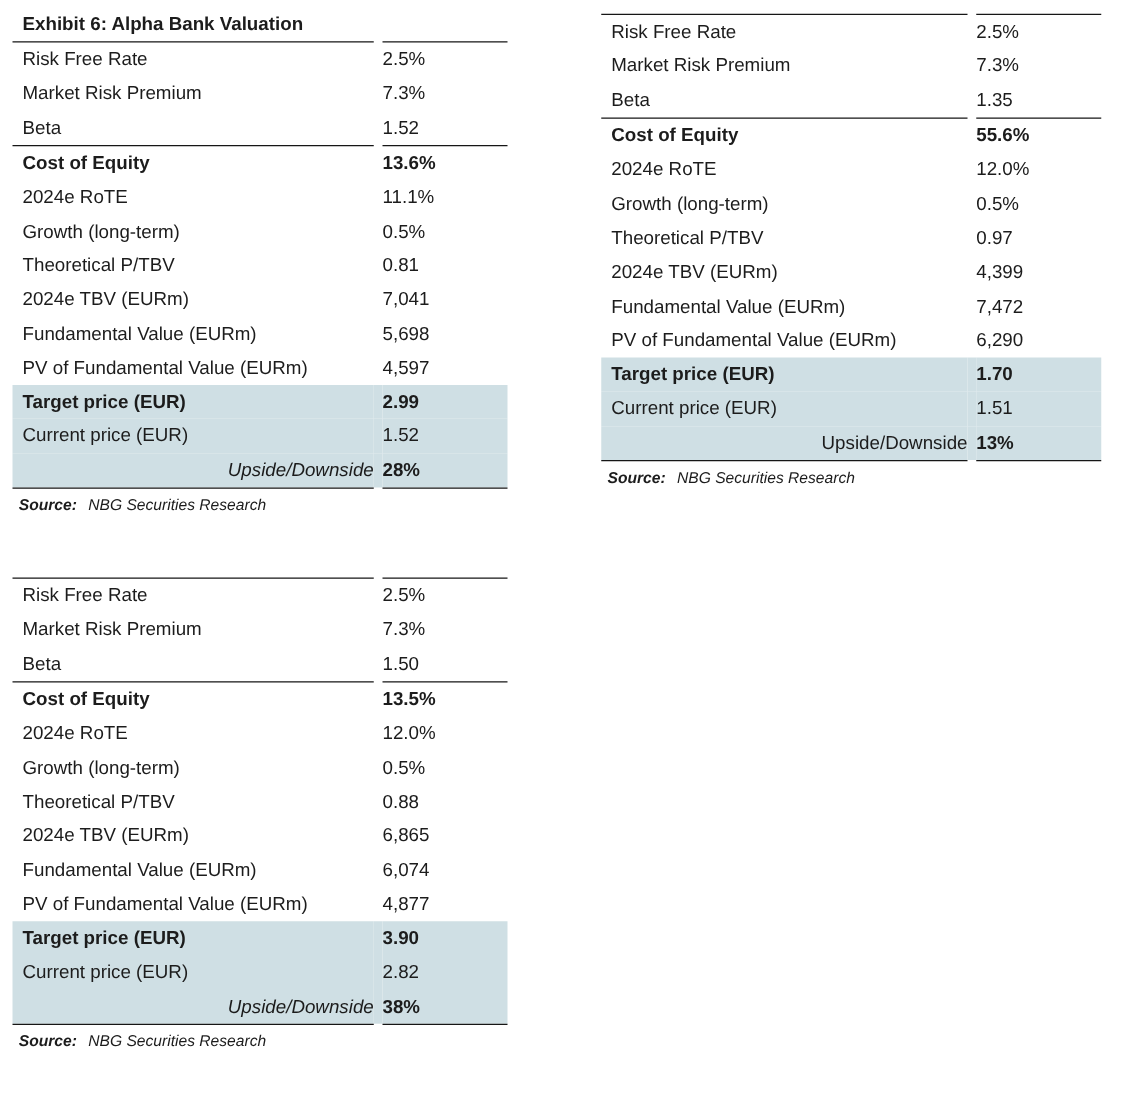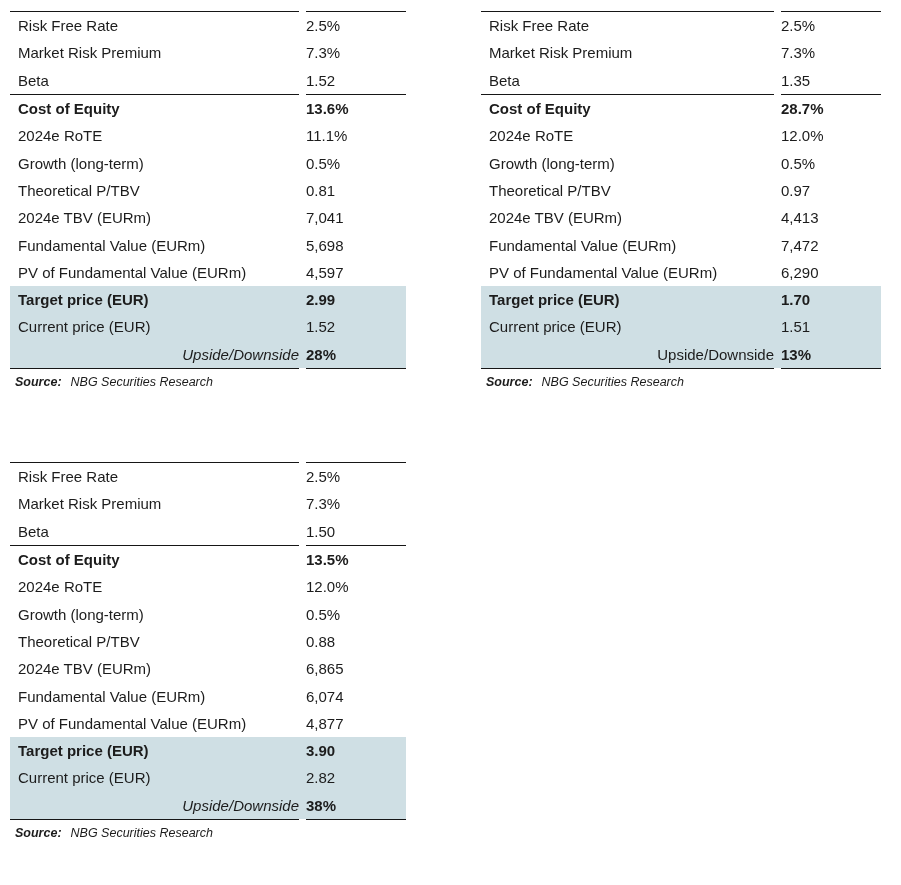--- a/index.html
+++ b/index.html
@@ -59,20 +59,21 @@
     font-size: 12.5px;
     font-style: italic;
     white-space: nowrap;
   }
   .source .lab { font-weight: 700; margin-right: 9px; margin-top: 16px; }
 </style>
 </head>
 <body>
 
 <section class="exhibit" id="ex1">
+  <div class="title">Exhibit 6: Alpha Bank Valuation</div>
   <table class="tbl">
     <tbody>
       <tr class="first">
         <td class="lbl">Risk Free Rate</td>
         <td class="gap"></td>
         <td class="val">2.5%</td>
       </tr>
       <tr>
         <td class="lbl">Market Risk Premium</td>
         <td class="gap"></td>
@@ -154,41 +155,41 @@
         <td class="val">7.3%</td>
       </tr>
       <tr class="sec-end">
         <td class="lbl">Beta</td>
         <td class="gap"></td>
         <td class="val">1.35</td>
       </tr>
       <tr class="bold">
         <td class="lbl">Cost of Equity</td>
         <td class="gap"></td>
-        <td class="val">28.7%</td>
+        <td class="val">55.6%</td>
       </tr>
       <tr>
         <td class="lbl">2024e RoTE</td>
         <td class="gap"></td>
         <td class="val">12.0%</td>
       </tr>
       <tr>
         <td class="lbl">Growth (long-term)</td>
         <td class="gap"></td>
         <td class="val">0.5%</td>
       </tr>
       <tr>
         <td class="lbl">Theoretical P/TBV</td>
         <td class="gap"></td>
         <td class="val">0.97</td>
       </tr>
       <tr>
         <td class="lbl">2024e TBV (EURm)</td>
         <td class="gap"></td>
-        <td class="val">4,413</td>
+        <td class="val">4,399</td>
       </tr>
       <tr>
         <td class="lbl">Fundamental Value (EURm)</td>
         <td class="gap"></td>
         <td class="val">7,472</td>
       </tr>
       <tr>
         <td class="lbl">PV of Fundamental Value (EURm)</td>
         <td class="gap"></td>
         <td class="val">6,290</td>

